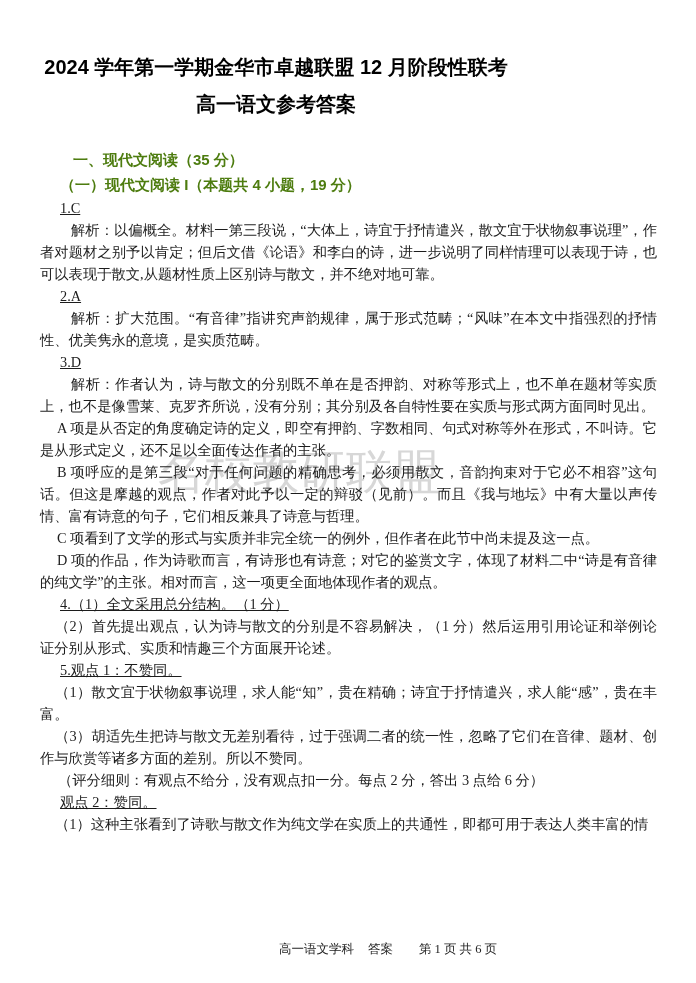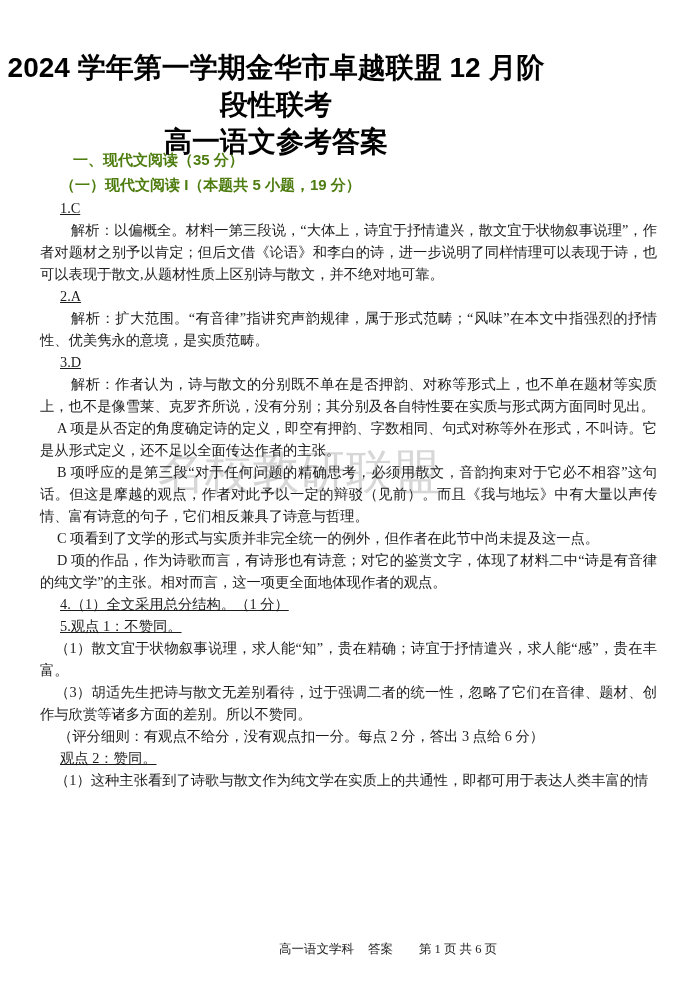--- a/index.html
+++ b/index.html
@@ -14,21 +14,21 @@
     position: relative;
     width: 696px; height: 983px;
     background: #ffffff;
   }
   .title-block {
     position: absolute;
     top: 49px; left: 0; width: 552px;
     text-align: center;
     font-family: "Liberation Sans", "DejaVu Sans", sans-serif;
     font-weight: bold;
-    font-size: 28px;
+    font-size: 20px;
     line-height: 37px;
     color: #000;
     z-index: 2;
   }
   .watermark {
     position: absolute;
     left: 158px; top: 442px;
     font-size: 47px;
     line-height: 60px;
     color: #d7d7d7;
@@ -86,32 +86,33 @@
   <div class="watermark">名校教研联盟</div>
 
   <div class="title-block">
     <div>2024 学年第一学期金华市卓越联盟 12 月阶段性联考</div>
     <div>高一语文参考答案</div>
   </div>
 
   <div class="body-text">
 
   <div class="para h1">一、现代文阅读（35 分）</div>
-      <div class="para h2">（一）现代文阅读 I（本题共 5 小题，19 分）</div>
+      <div class="para h2">（一）现代文阅读 I（本题共 4 小题，19 分）</div>
       <div class="para num">1.C</div>
       <div class="para jx">解析：以偏概全。材料一第三段说，“大体上，诗宜于抒情遣兴，散文宜于状物叙事说理”，作者对题材之别予以肯定；但后文借《论语》和李白的诗，进一步说明了同样情理可以表现于诗，也可以表现于散文,从题材性质上区别诗与散文，并不绝对地可靠。</div>
       <div class="para num">2.A</div>
       <div class="para jx">解析：扩大范围。“有音律”指讲究声韵规律，属于形式范畴；“风味”在本文中指强烈的抒情性、优美隽永的意境，是实质范畴。</div>
       <div class="para num">3.D</div>
       <div class="para jx">解析：作者认为，诗与散文的分别既不单在是否押韵、对称等形式上，也不单在题材等实质上，也不是像雪莱、克罗齐所说，没有分别；其分别及各自特性要在实质与形式两方面同时见出。</div>
       <div class="para item">A 项是从否定的角度确定诗的定义，即空有押韵、字数相同、句式对称等外在形式，不叫诗。它是从形式定义，还不足以全面传达作者的主张。</div>
       <div class="para item">B 项呼应的是第三段“对于任何问题的精确思考，必须用散文，音韵拘束对于它必不相容”这句话。但这是摩越的观点，作者对此予以一定的辩驳（见前）。而且《我与地坛》中有大量以声传情、富有诗意的句子，它们相反兼具了诗意与哲理。</div>
       <div class="para item">C 项看到了文学的形式与实质并非完全统一的例外，但作者在此节中尚未提及这一点。</div>
       <div class="para item">D 项的作品，作为诗歌而言，有诗形也有诗意；对它的鉴赏文字，体现了材料二中“诗是有音律的纯文学”的主张。相对而言，这一项更全面地体现作者的观点。</div>
       <div class="para num">4.（1）全文采用总分结构。（1 分）</div>
+      <div class="para sub">（2）首先提出观点，认为诗与散文的分别是不容易解决，（1 分）然后运用引用论证和举例论证分别从形式、实质和情趣三个方面展开论述。</div>
       <div class="para num">5.观点 1：不赞同。</div>
       <div class="para sub">（1）散文宜于状物叙事说理，求人能“知”，贵在精确；诗宜于抒情遣兴，求人能“感”，贵在丰富。</div>
       <div class="para sub">（3）胡适先生把诗与散文无差别看待，过于强调二者的统一性，忽略了它们在音律、题材、创作与欣赏等诸多方面的差别。所以不赞同。</div>
       <div class="para score">（评分细则：有观点不给分，没有观点扣一分。每点 2 分，答出 3 点给 6 分）</div>
       <div class="para num">观点 2：赞同。</div>
       <div class="para sub">（1）这种主张看到了诗歌与散文作为纯文学在实质上的共通性，即都可用于表达人类丰富的情</div>
     </div>
 
   <div class="footer">
     <span>高一语文学科</span>

